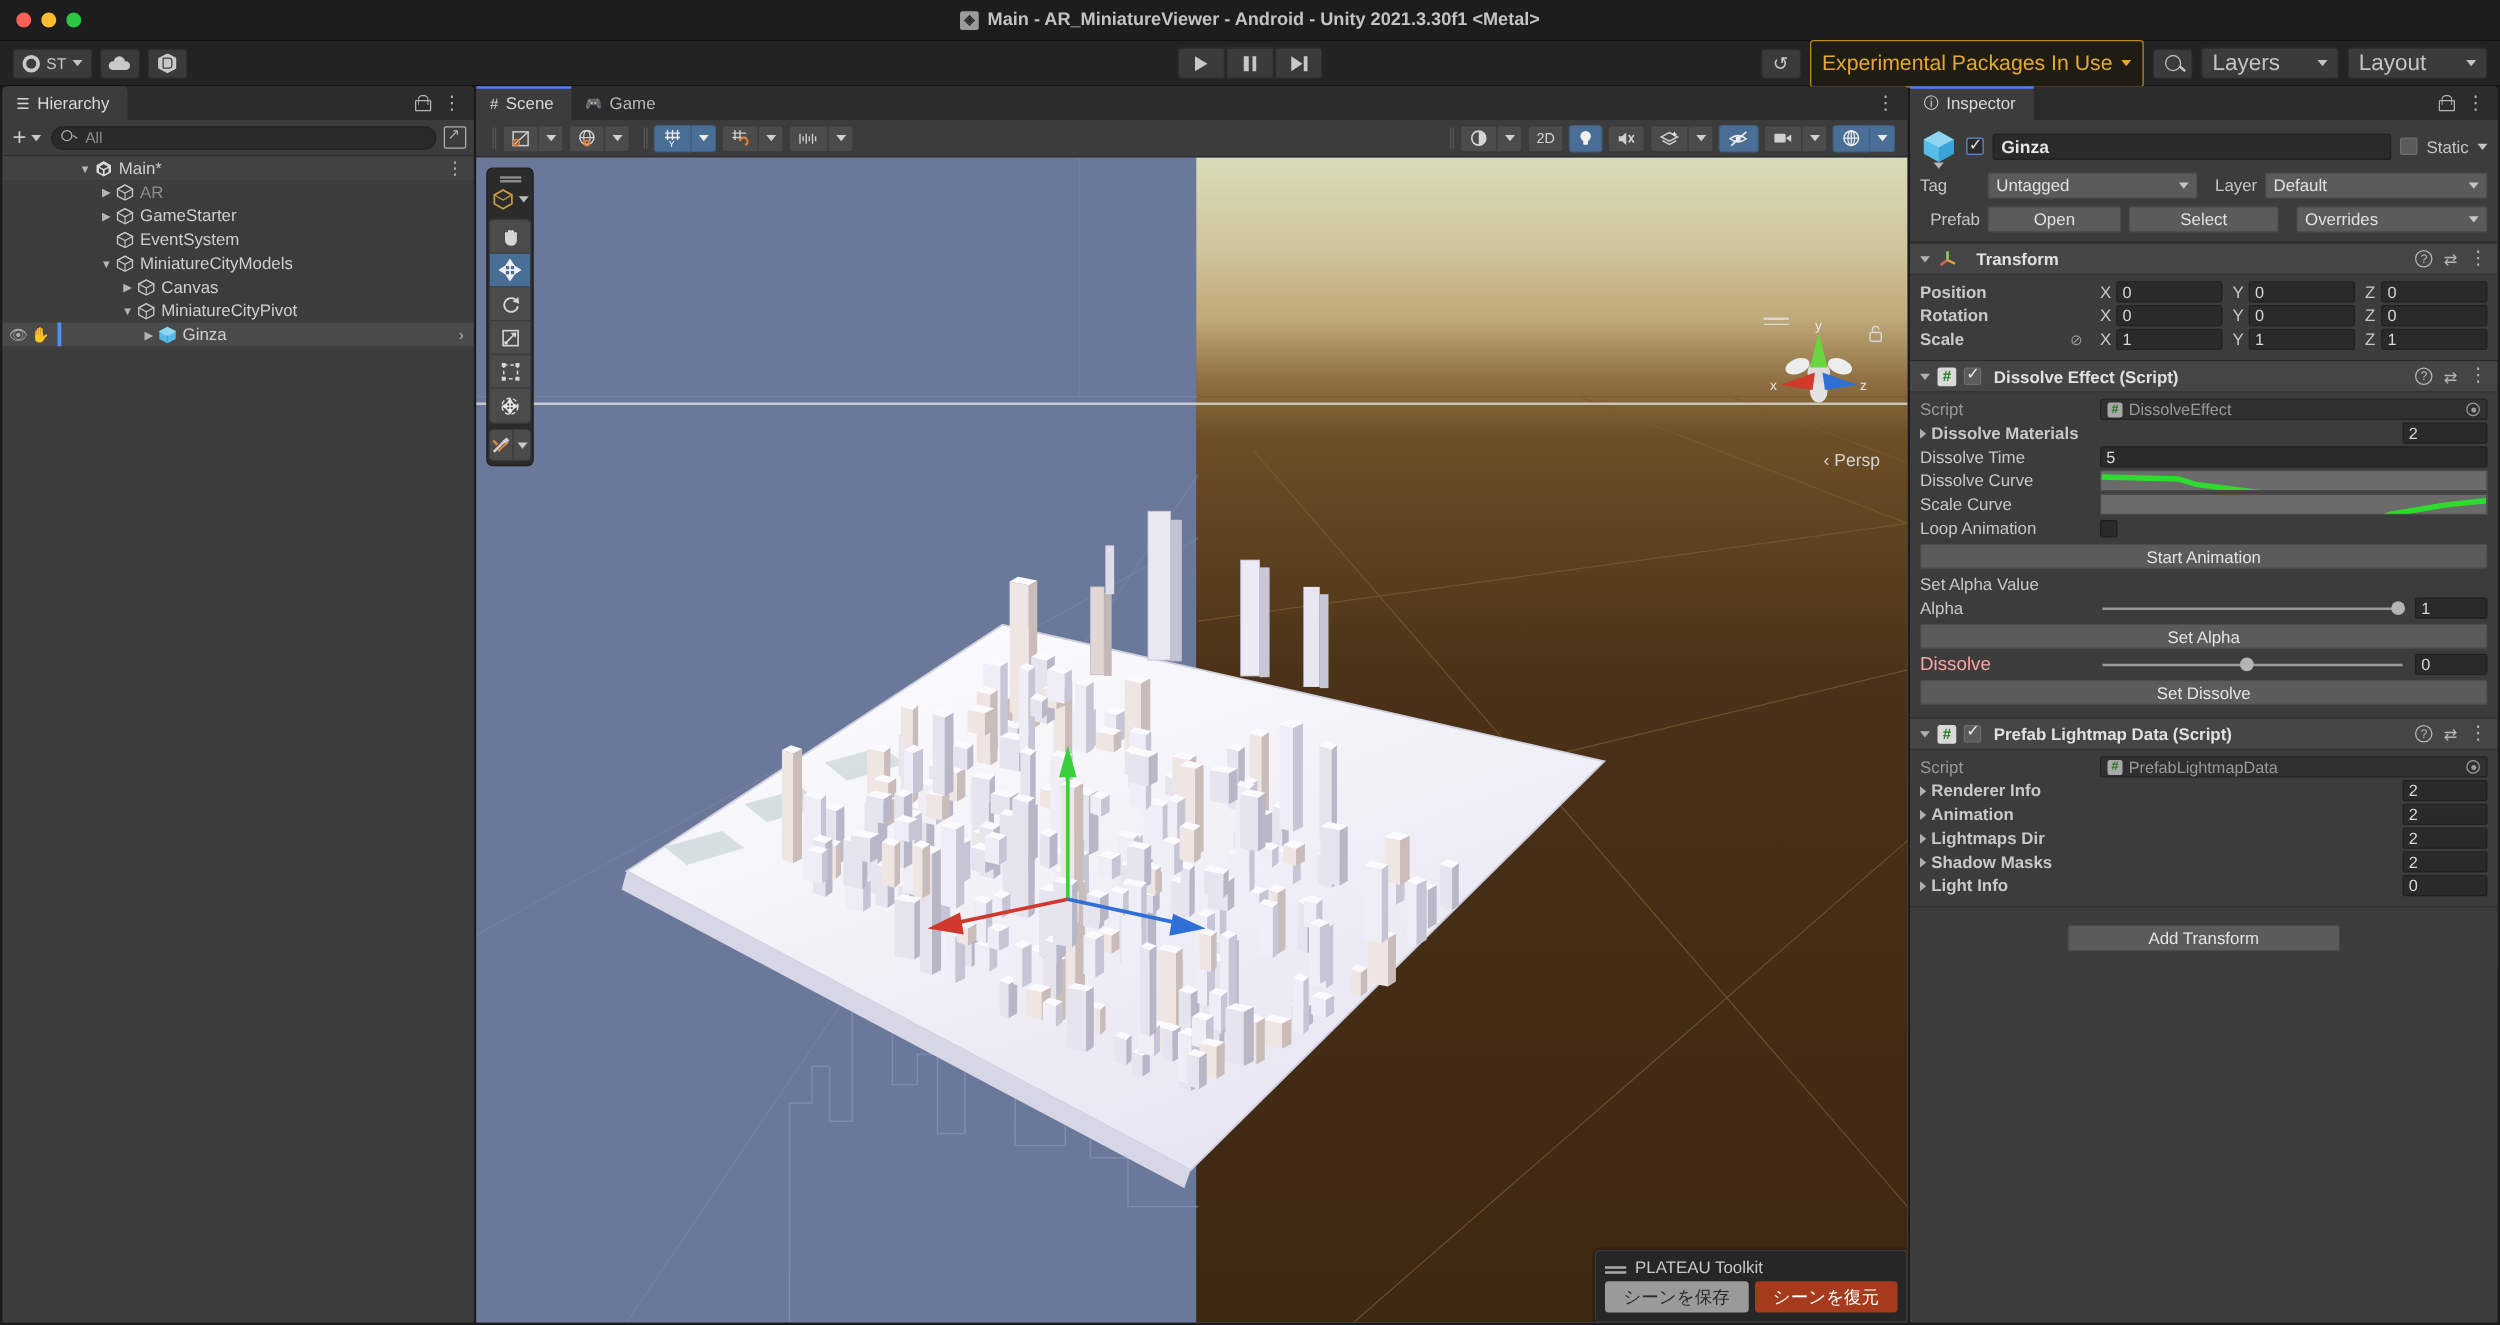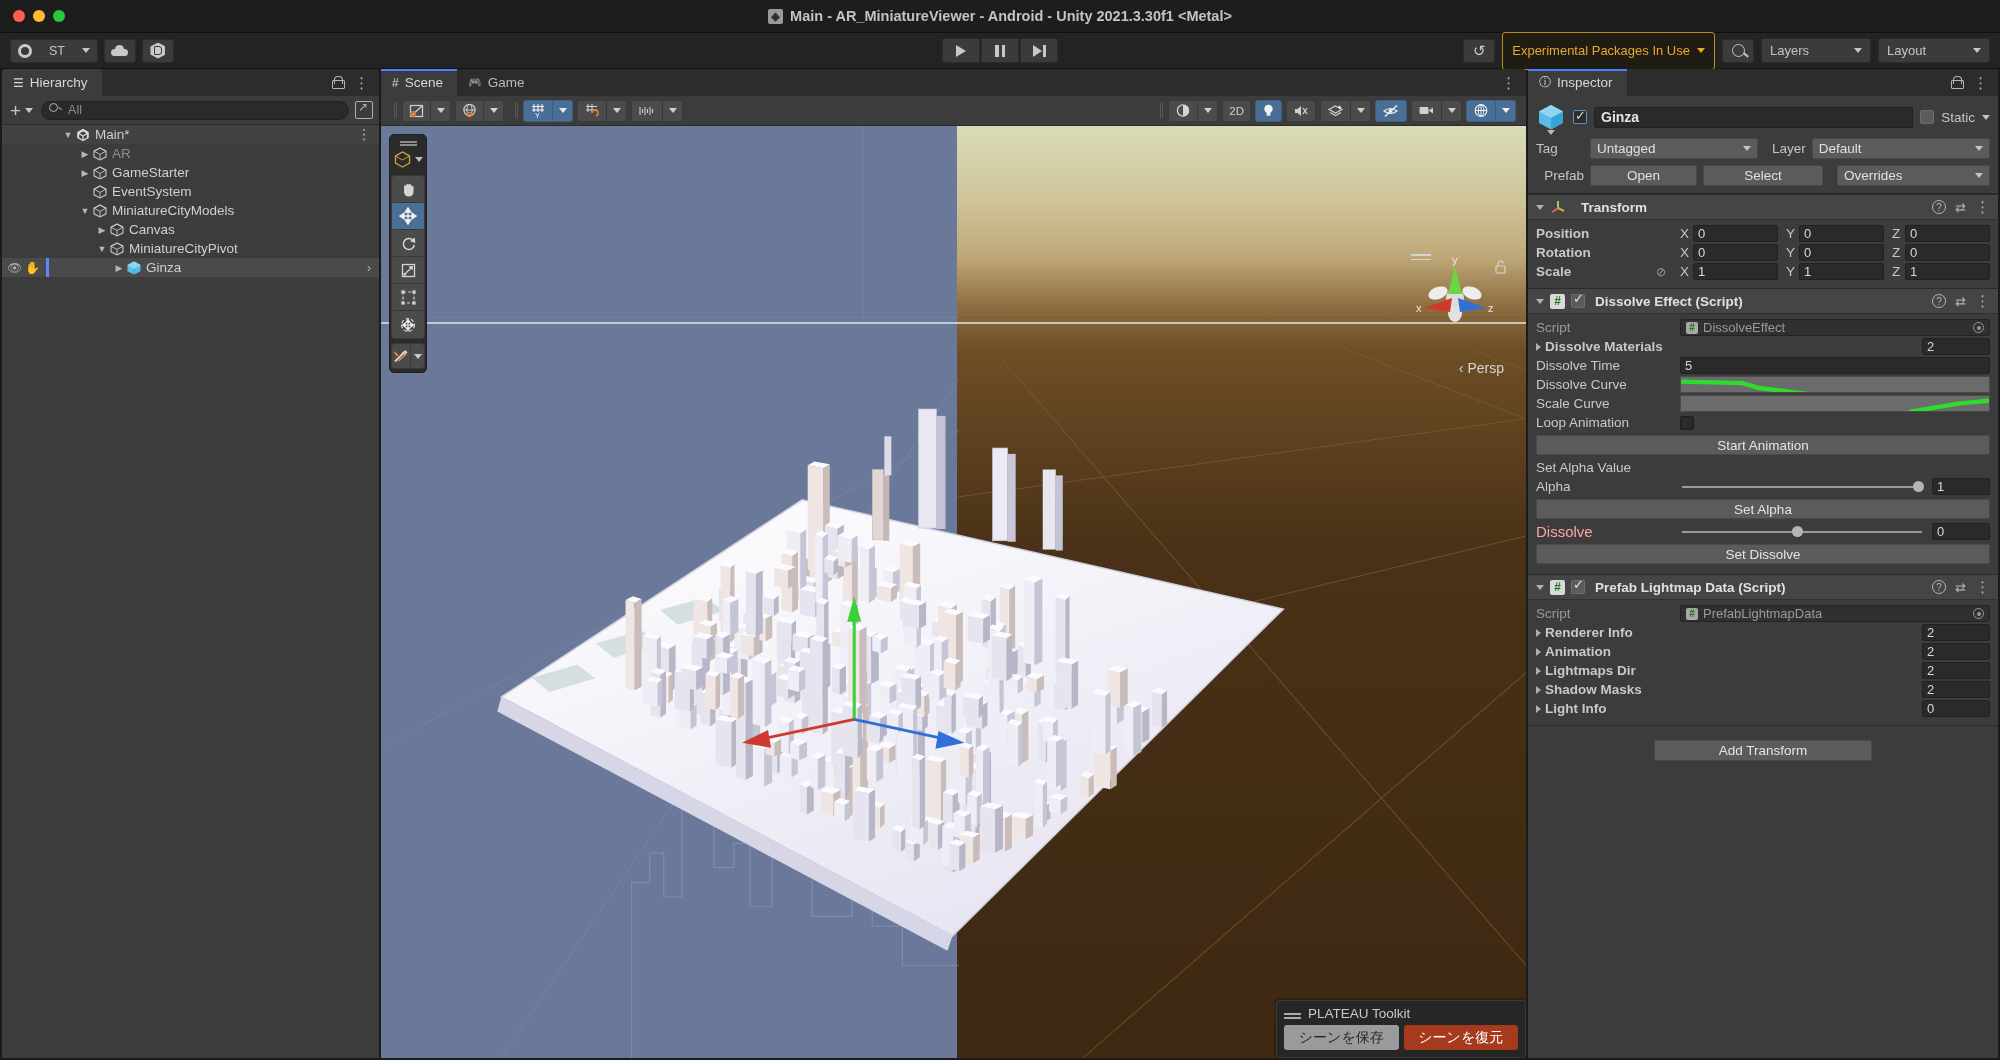--- a/index.html
+++ b/index.html
@@ -42,21 +42,21 @@
   
   .maintoolbar {
     height: 36px; background: #232323; flex: 0 0 36px;
     display: flex; align-items: center; position: relative;
     border-bottom: 1px solid #131313;
   }
   .tb-left { display: flex; align-items: center; gap: 6px; padding-left: 10px; }
   .tb-btn {
     background: #3b3b3b; border: 1px solid #2c2c2c; border-radius: 3px;
     height: 24px; display: flex; align-items: center; justify-content: center;
-    color: #c4c4c4; font-size: 12.5px; padding: 0 7px; gap: 17px;
+    color: #c4c4c4; font-size: 12.5px; padding: 0 7px; gap: 5px;
   }
   .tb-btn.sq { width: 32px; padding: 0; }
   .avatar-ico {
     width: 14px; height: 14px; border-radius: 50%;
     background: #c9c9c9; position: relative; flex: none;
   }
   .avatar-ico::after {
     content: ""; position: absolute; left: 3px; top: 3px;
     width: 8px; height: 8px; border-radius: 50%; background: #3b3b3b;
   }
@@ -96,28 +96,28 @@
   .step { display:flex; align-items:center; gap:1px; }
   .step .t { width:0;height:0;border-left:9px solid #c8c8c8;
     border-top:6px solid transparent;border-bottom:6px solid transparent; }
   .step .b { width:3px;height:12px;background:#c8c8c8; }
 
   .tb-right {
     position: absolute; right: 10px; display: flex; align-items: center; gap: 7px;
   }
   .exp-pkg {
     border: 1.5px solid #c08a1e; border-radius: 3px; color: #e5a92f;
-    font-size: 13px; height: 25px; display: flex; align-items: center;
+    font-size: 17px; height: 25px; display: flex; align-items: center;
     padding: 18px 9px; gap: 7px; background: #1f1c14;
   }
   .exp-pkg .caret { border-top-color: #e5a92f; }
   .dropbox {
     background: #3b3b3b; border: 1px solid #2c2c2c; border-radius: 3px;
     height: 25px; display: flex; align-items: center; color: #c4c4c4;
-    font-size: 13px; padding: 0 8px; justify-content: space-between; gap: 14px;
+    font-size: 18px; padding: 0 8px; justify-content: space-between; gap: 14px;
   }
   .history-ico { font-size: 15px; color: #c9c9c9; }
 
   
   .body { flex: 1 1 auto; display: flex; gap: 0; padding: 0 2px 2px 2px; min-height: 0; }
 
   
   .panel { background: #383838; border-radius: 3px; display: flex; flex-direction: column; min-height: 0; }
   .panel-tabs {
     height: 27px; background: #2c2c2c; display: flex; align-items: stretch;

